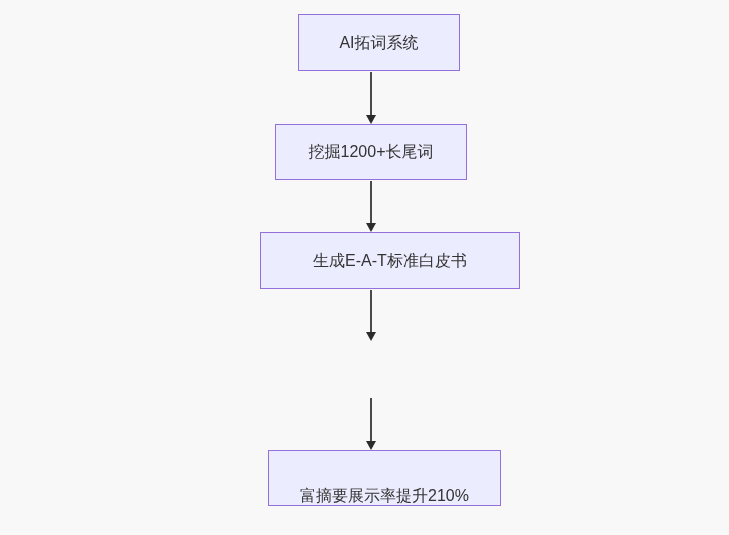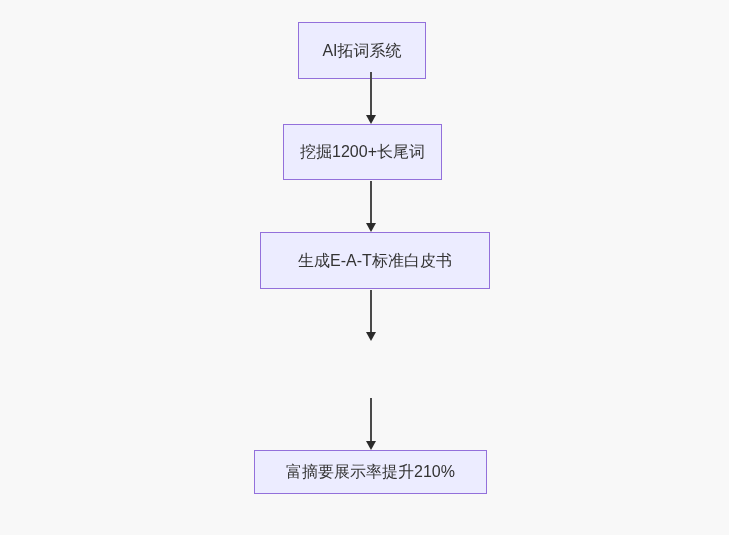--- a/index.html
+++ b/index.html
@@ -22,25 +22,25 @@
     border: 1px solid #9370DB;
     display: flex;
     align-items: center;
     justify-content: center;
     color: #333333;
     font-size: 16px;
     line-height: 1.2;
     text-align: center;
     white-space: nowrap;
   }
-  .n0 { left: 298px; top: 22px;  width: 128px; height: 57px; }
-  .n1 { left: 283px; top: 124px; width: 159px; height: 56px; }
-  .n2 { left: 260px; top: 232px; width: 230px; height: 57px; text-align: center; }
+  .n0 { left: 298px; top: 14px;  width: 162px; height: 57px; }
+  .n1 { left: 275px; top: 124px; width: 192px; height: 56px; }
+  .n2 { left: 260px; top: 232px; width: 260px; height: 57px; text-align: center; }
   .n3 { left: 264px; top: 341px; width: 213px; height: 56px; }
-  .n4 { left: 254px; top: 450px; width: 233px; height: 44px; }
+  .n4 { left: 268px; top: 450px; width: 233px; height: 56px; align-items: flex-end; }
 
   .edge {
     position: absolute;
     left: 365px;
     width: 12px;
     display: flex;
     flex-direction: column;
     align-items: center;
   }
   .edge-line {

